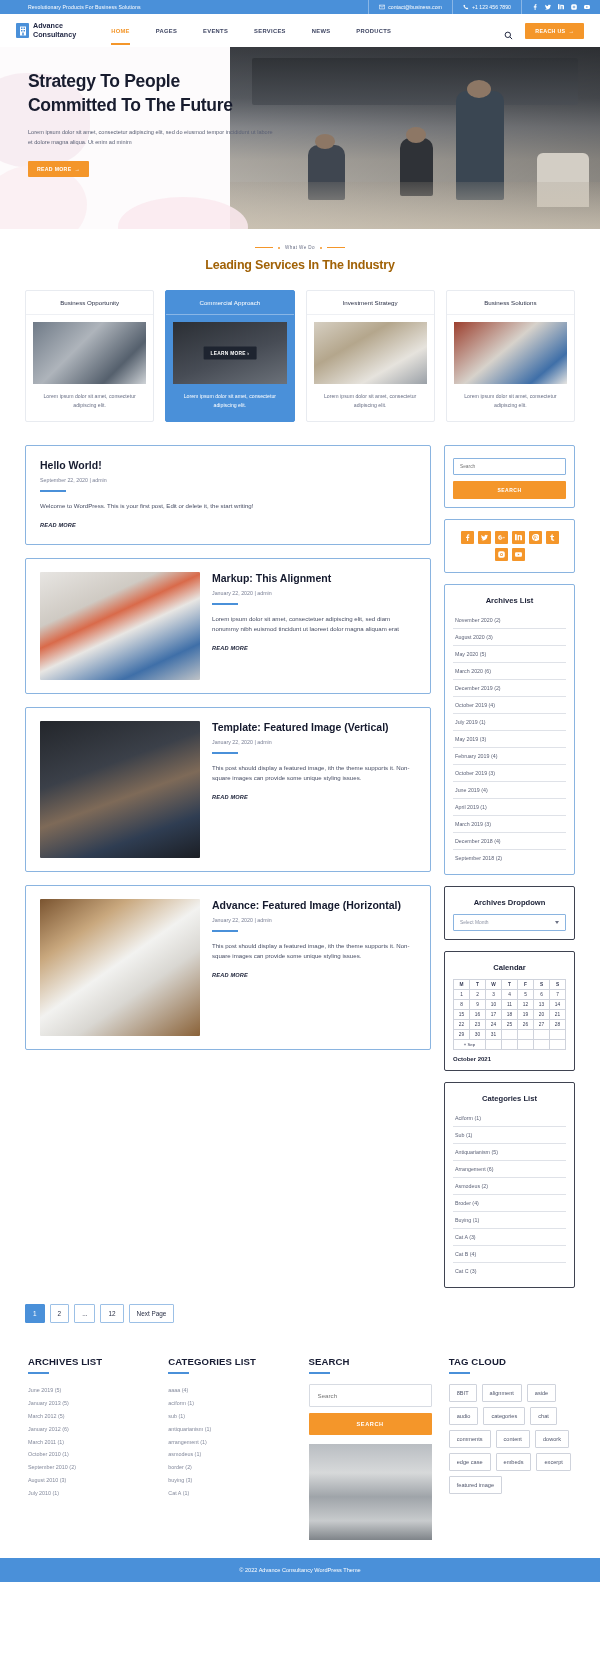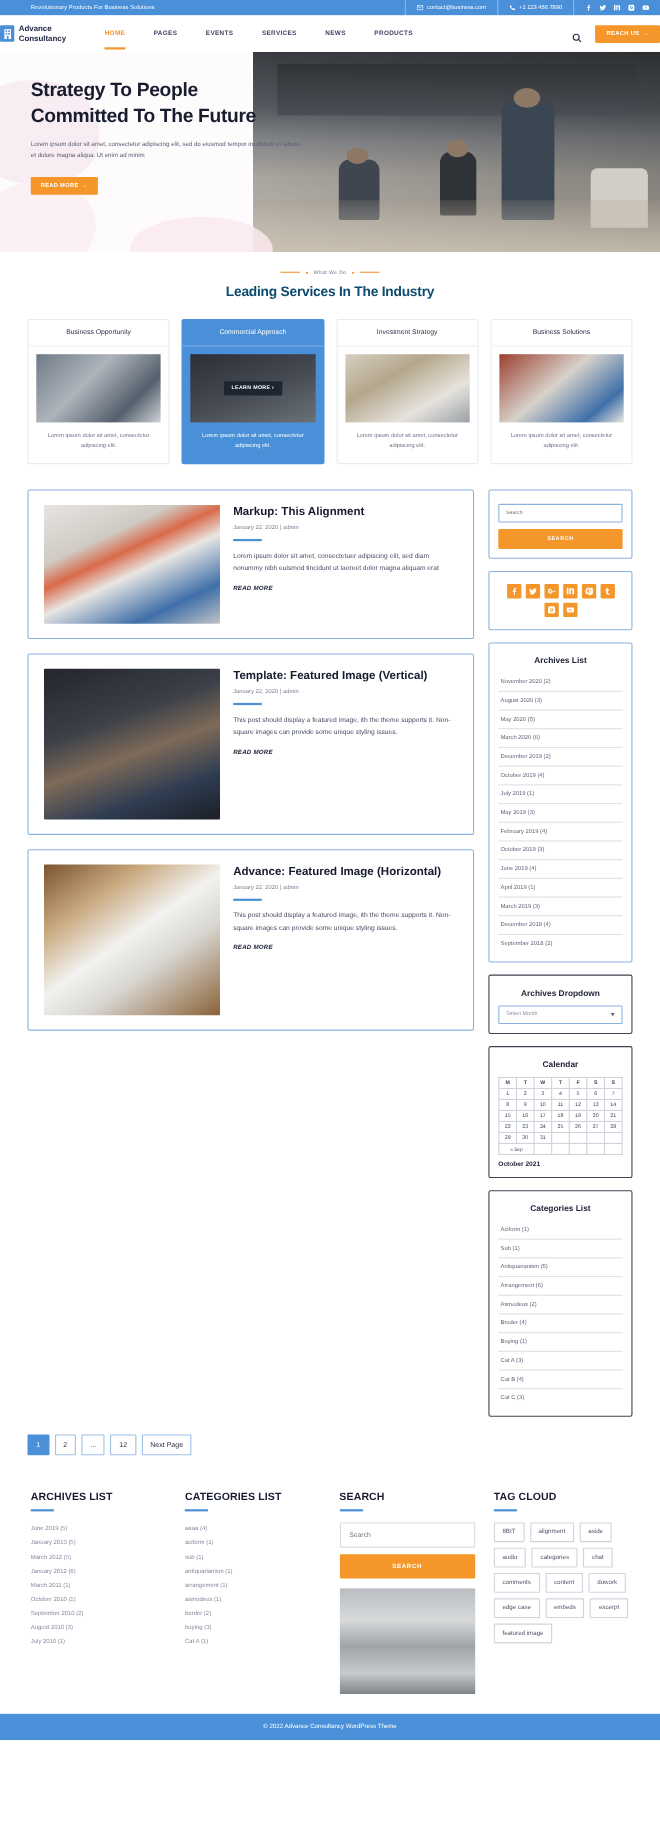--- a/index.html
+++ b/index.html
@@ -32,21 +32,21 @@
   .topbar-socials { display: flex; align-items: center; gap: 7px; padding-left: 10px; border-left: 1px solid rgba(255,255,255,.35); height: 14px; }
   .tb-ico { width: 6px; height: 6px; display: inline-flex; align-items: center; justify-content: center; font-size: 5px; }
   .tb-ico svg { width: 100%; height: 100%; fill: #fff; }
 
   
   .nav {
     height: 33px;
     background: #fff;
     display: flex;
     align-items: center;
-    padding: 0 0;
+    padding: 0 16px;
     position: relative;
     z-index: 5;
   }
   .brand { display: flex; align-items: center; gap: 4px; margin-right: 22px; }
   .brand-mark {
     width: 13px; height: 15px; background: #4a90d9; border-radius: 1px;
     display: flex; align-items: center; justify-content: center;
   }
   .brand-mark svg { width: 8px; height: 10px; fill: #fff; }
   .brand-text { font-size: 7.2px; font-weight: bold; line-height: 8.4px; color: #1d2340; }
@@ -111,21 +111,21 @@
     background: #f4962a; color: #fff; font-size: 5.2px; font-weight: bold;
     letter-spacing: .3px; padding: 5px 9px; border-radius: 1px; cursor: pointer;
   }
 
   
   .services { padding: 16px 0 6px; text-align: center; position: relative; }
   .eyebrow { display: flex; align-items: center; justify-content: center; gap: 5px; }
   .eyebrow .line { width: 18px; height: 1.6px; background: #f4962a; }
   .eyebrow .dot { width: 2px; height: 2px; background: #f4962a; border-radius: 50%; }
   .eyebrow-text { font-size: 4.6px; color: #6b7187; letter-spacing: .4px; }
-  .section-title { margin-top: 8px; font-size: 12.5px; font-weight: bold; color: #0c4a6e; letter-spacing: -.2px; }
+  .section-title { margin-top: 8px; font-size: 12.5px; font-weight: bold; color: #a16207; letter-spacing: -.2px; }
 
   .cards { display: flex; gap: 11px; padding: 18px 25px 0; align-items: flex-start; }
   .card {
     flex: 1 1 0; background: #fff; border: 1px solid #e8ebf0; border-radius: 2px;
     overflow: hidden; text-align: center; cursor: pointer;
   }
   .card-head { font-size: 6.2px; color: #2b3147; padding: 8px 4px; border-bottom: 1px solid #eef0f4; }
   .card-img { height: 62px; margin: 7px 7px 0; background: #ccc; background-size: cover; }
   .card-img.a { background: linear-gradient(135deg,#6f7a87 0%,#aeb4bb 40%,#55606d 75%,#cfd3d7 100%); }
   .card-img.b { background: linear-gradient(160deg,#2b2f35 0%,#474c55 55%,#6b7179 100%); }
@@ -400,20 +400,27 @@
       <div class="card-img d"></div>
       <div class="card-text">Lorem ipsum dolor sit amet, consectetur adipiscing elit.</div>
     </div>
   </div>
 </div>
 
 <div class="content-wrap">
 
   <div class="posts">
 
+    <div class="post">
+      <div class="post-title">Hello World!</div>
+      <div class="post-meta">September 22, 2020 | admin</div>
+      <div class="post-rule"></div>
+      <div class="post-body">Welcome to WordPress. This is your first post, Edit or delete it, the start writing!</div>
+      <span class="read-more">READ MORE</span>
+    </div>
 
 
     <div class="post has-img">
       <div class="post-thumb thumb-a"></div>
       <div class="post-side">
         <div class="post-title">Markup: This Alignment</div>
         <div class="post-meta">January 22, 2020 | admin</div>
         <div class="post-rule"></div>
         <div class="post-body">Lorem ipsum dolor sit amet, consectetuer adipiscing elit, sed diam nonummy nibh euismod tincidunt ut laoreet dolor magna aliquam erat</div>
         <span class="read-more">READ MORE</span>

